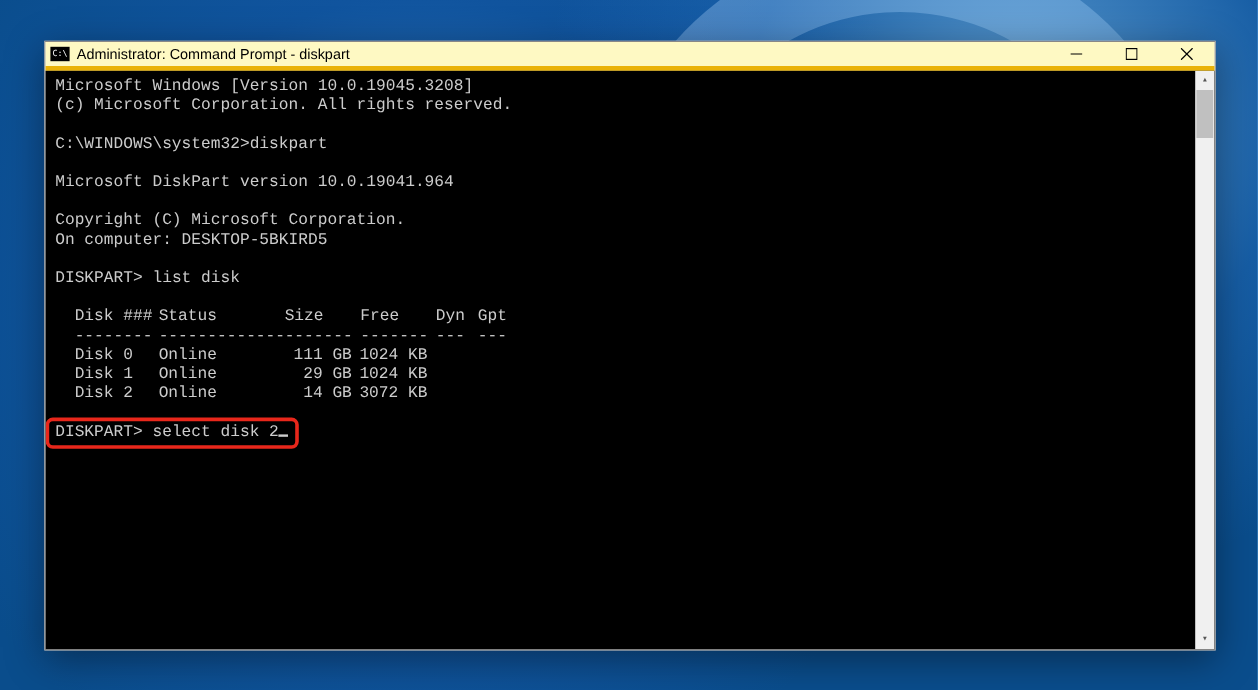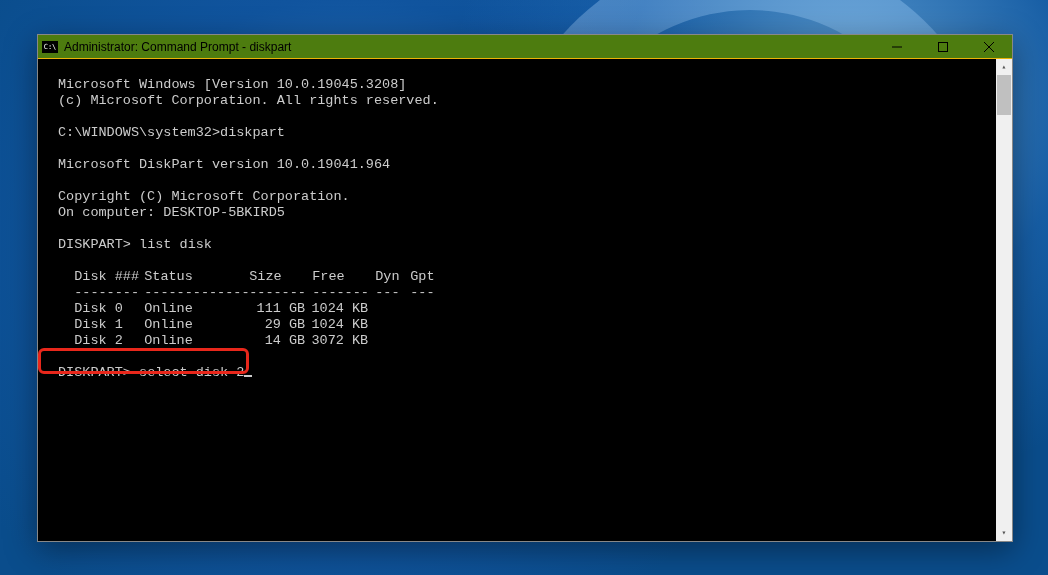--- a/index.html
+++ b/index.html
@@ -63,25 +63,25 @@
       width: 976px;
       height: 508px;
       background: #fff;
       border: 1px solid #888;
       box-shadow: 0 8px 30px rgba(0,0,0,0.4);
       display: flex;
       flex-direction: column;
     }
     .titlebar {
       height: 24px;
-      background: #4d7c0f;
+      background: #fef9c3;
       display: flex;
       align-items: center;
       padding-left: 4px;
-      border-bottom: 1px solid #eab308;
+      border-bottom: 4px solid #eab308;
     }
     .titlebar-icon {
       width: 16px;
       height: 12px;
       background: #000;
       margin-right: 6px;
       position: relative;
       display: flex;
       align-items: center;
       justify-content: center;
@@ -118,21 +118,21 @@
       font-family: Consolas, "Courier New", monospace;
       font-size: 13.5px;
       line-height: 16px;
       padding: 2px 4px;
       position: relative;
       overflow: hidden;
     }
     .console pre {
       font-family: inherit;
       white-space: pre;
-      margin: 16px;
+      margin: 4px;
     }
     .scrollbar {
       position: absolute;
       right: 0;
       top: 0;
       bottom: 0;
       width: 16px;
       background: #f0f0f0;
     }
     .scrollbar-thumb {

